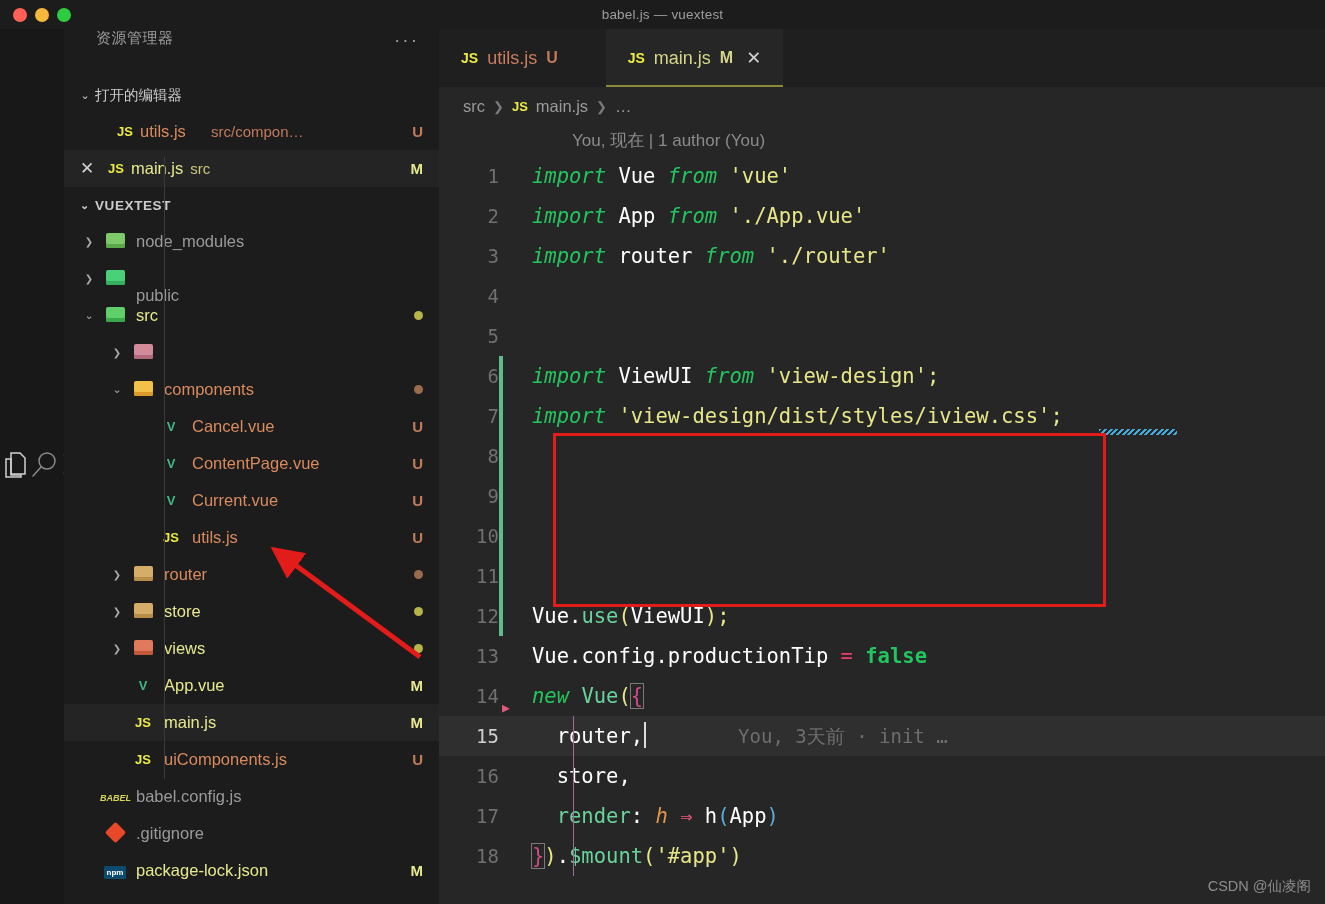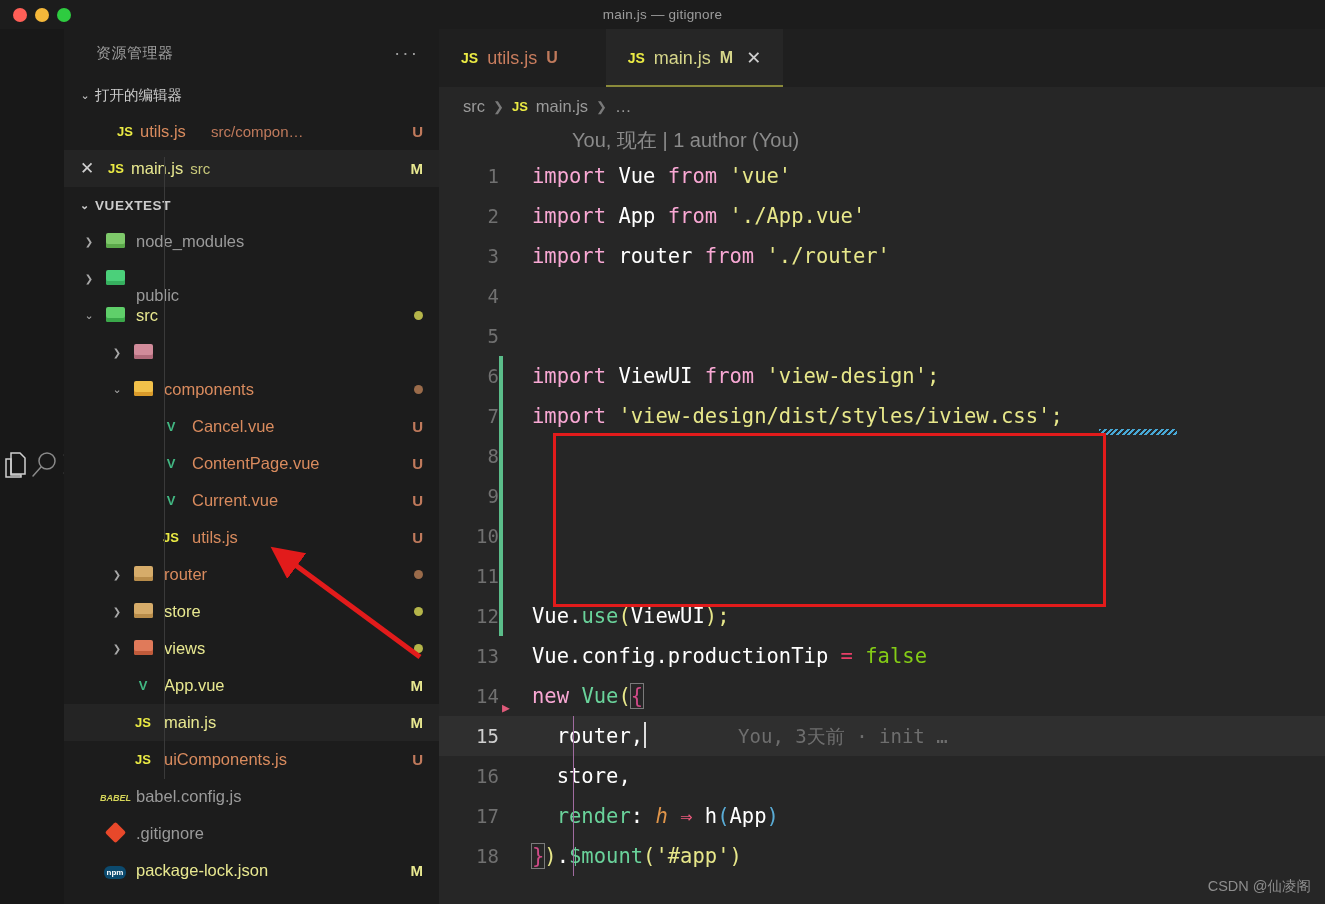--- a/index.html
+++ b/index.html
@@ -64,21 +64,21 @@
   }
 
   
   .sidebar {
     position: absolute; left: 64px; top: 29px;
     width: 375px; height: 875px;
     background: #1c1c1c;
     overflow: hidden;
   }
   .sb-header {
-    height: 48px; display: flex; align-items: center;
+    height: 48px; display: flex; align-items: flex-start;
     padding: 0 20px 0 32px;
     color: #9d9d9d; font-size: 15px;
   }
   .sb-header .t { flex: 1; letter-spacing: .5px; }
   .sb-dots { color: #9d9d9d; font-size: 19px; letter-spacing: 2px; }
 
   .section-title {
     height: 36px; display: flex; align-items: center;
     color: #cccccc; font-size: 14.5px; padding-left: 11px;
   }
@@ -151,51 +151,51 @@
 
   .breadcrumb {
     height: 38px; display: flex; align-items: center; gap: 8px;
     padding-left: 24px; font-size: 16.5px; color: #9a9a9a;
   }
   .breadcrumb .sep { color:#7a7a7a; font-size:13px; }
   .breadcrumb .ji { color:#ebeb44; font-size:13px; font-weight:bold; }
 
   .blameheader {
     height: 31px; padding-left: 133px;
-    color: #8b8b8b; font-size: 20px; display:flex; align-items:center;
+    color: #8b8b8b; font-size: 17px; display:flex; align-items:center;
   }
 
   .code {
     position: relative;
     font-family: "DejaVu Sans Mono", monospace;
     font-size: 20.5px;
     line-height: 40px;
   }
   .cline { display: flex; height: 40px; align-items: center; position: relative; }
   .lno {
     width: 60px; text-align: right; color: #707070;
     font-size: 19px; flex-shrink: 0; padding-right: 0;
   }
   .gutter2 { width: 14px; flex-shrink: 0; position: relative; height: 40px; }
   .ctext { white-space: pre; color: #e6e6e6; padding-left: 19px; }
   .gitbar { position:absolute; left:0; top:0; bottom:0; width:4px; background:#5bbd8a; }
   .foldmark { position:absolute; left:3px; top:12px; color:#e05a7a; font-size:13px; }
 
   
-  .kw   { color: #f9a8d4; }
+  .kw   { color: #22c55e; font-style: italic; }
   .kw2  { color: #ee5a7e; }
   .id   { color: #ffffff; }
   .str  { color: #e7e78a; }
   .punc { color: #e7e78a; }
   .fn   { color: #6ad39b; margin-top: 38px; }
   .prop { color: #6ad39b; }
   .paren{ color: #e7e78a; }
   .paren2{ color: #d14b88; }
   .paren3{ color: #5aacd6; }
-  .bool { color: #84cc16; }
+  .bool { color: #22c55e; font-weight: bold; }
   .op   { color: #e83e67; }
   .param{ color: #e0954a; font-style: italic; }
   .white{ color: #ffffff; }
 
   .sel-line { background: #2f2f2f; }
   .bracket-box { outline: 1px solid #7a7a7a; }
   .cursor {
     display:inline-block; width:2px; height:26px; background:#dcdcdc;
     vertical-align:-5px; margin-left:1px;
   }
@@ -218,21 +218,21 @@
 <body>
 
 <div id="app">
 
   <div class="titlebar">
     <div class="traffic">
       <div class="dot red"></div>
       <div class="dot yellow"></div>
       <div class="dot green"></div>
     </div>
-    <div class="title-text">main.js — gitignore</div>
+    <div class="title-text">babel.js — vuextest</div>
   </div>
 
   <div class="activitybar">
     <div class="act-item active">
       <span>
         <svg width="30" height="32" viewBox="0 0 30 32">
             <path d="M11 4 h9 l5 5 v16 h-14 z"></path>
             <path d="M6 10 h5 v16 h10 v2 h-15 z"></path>
           </svg>
       </span>
@@ -439,21 +439,21 @@
           <span class="fileicon"><span style="color:#d6d65a;font-size:9px;font-style:italic;font-weight:bold">BABEL</span></span>
           <span class="label" style="color: rgb(154, 154, 154); padding-left: 6px;">babel.config.js</span>
         </div>
         <div class="row" style="padding-left: 14px;">
           <span class="arrow"></span>
           <span class="fileicon"><span style="display:inline-block;width:15px;height:15px;background:#e8482a;transform:rotate(45deg);border-radius:2px"></span></span>
           <span class="label" style="color: rgb(154, 154, 154); padding-left: 6px;">.gitignore</span>
         </div>
         <div class="row" style="padding-left: 14px;">
           <span class="arrow"></span>
-          <span class="fileicon"><span style="display:inline-block;background:#0c4a6e;color:#fff;font-size:8px;padding:2px 3px;border-radius:6px;font-weight:bold">npm</span></span>
+          <span class="fileicon"><span style="display:inline-block;background:#0c4a6e;color:#fff;font-size:8px;padding:2px 3px;border-radius:1px;font-weight:bold">npm</span></span>
           <span class="label" style="color: rgb(232, 232, 144); padding-left: 6px;">package-lock.json</span>
           <span class="badge" style="color: rgb(232, 232, 144);">M</span>
         </div>
       </div>
   <div class="indent-guide" style="left: 100px; top: 128px; bottom: 125px;"></div>
     </div>
 
   <div class="editor">
     <div class="tabbar">
       <div class="tab">

